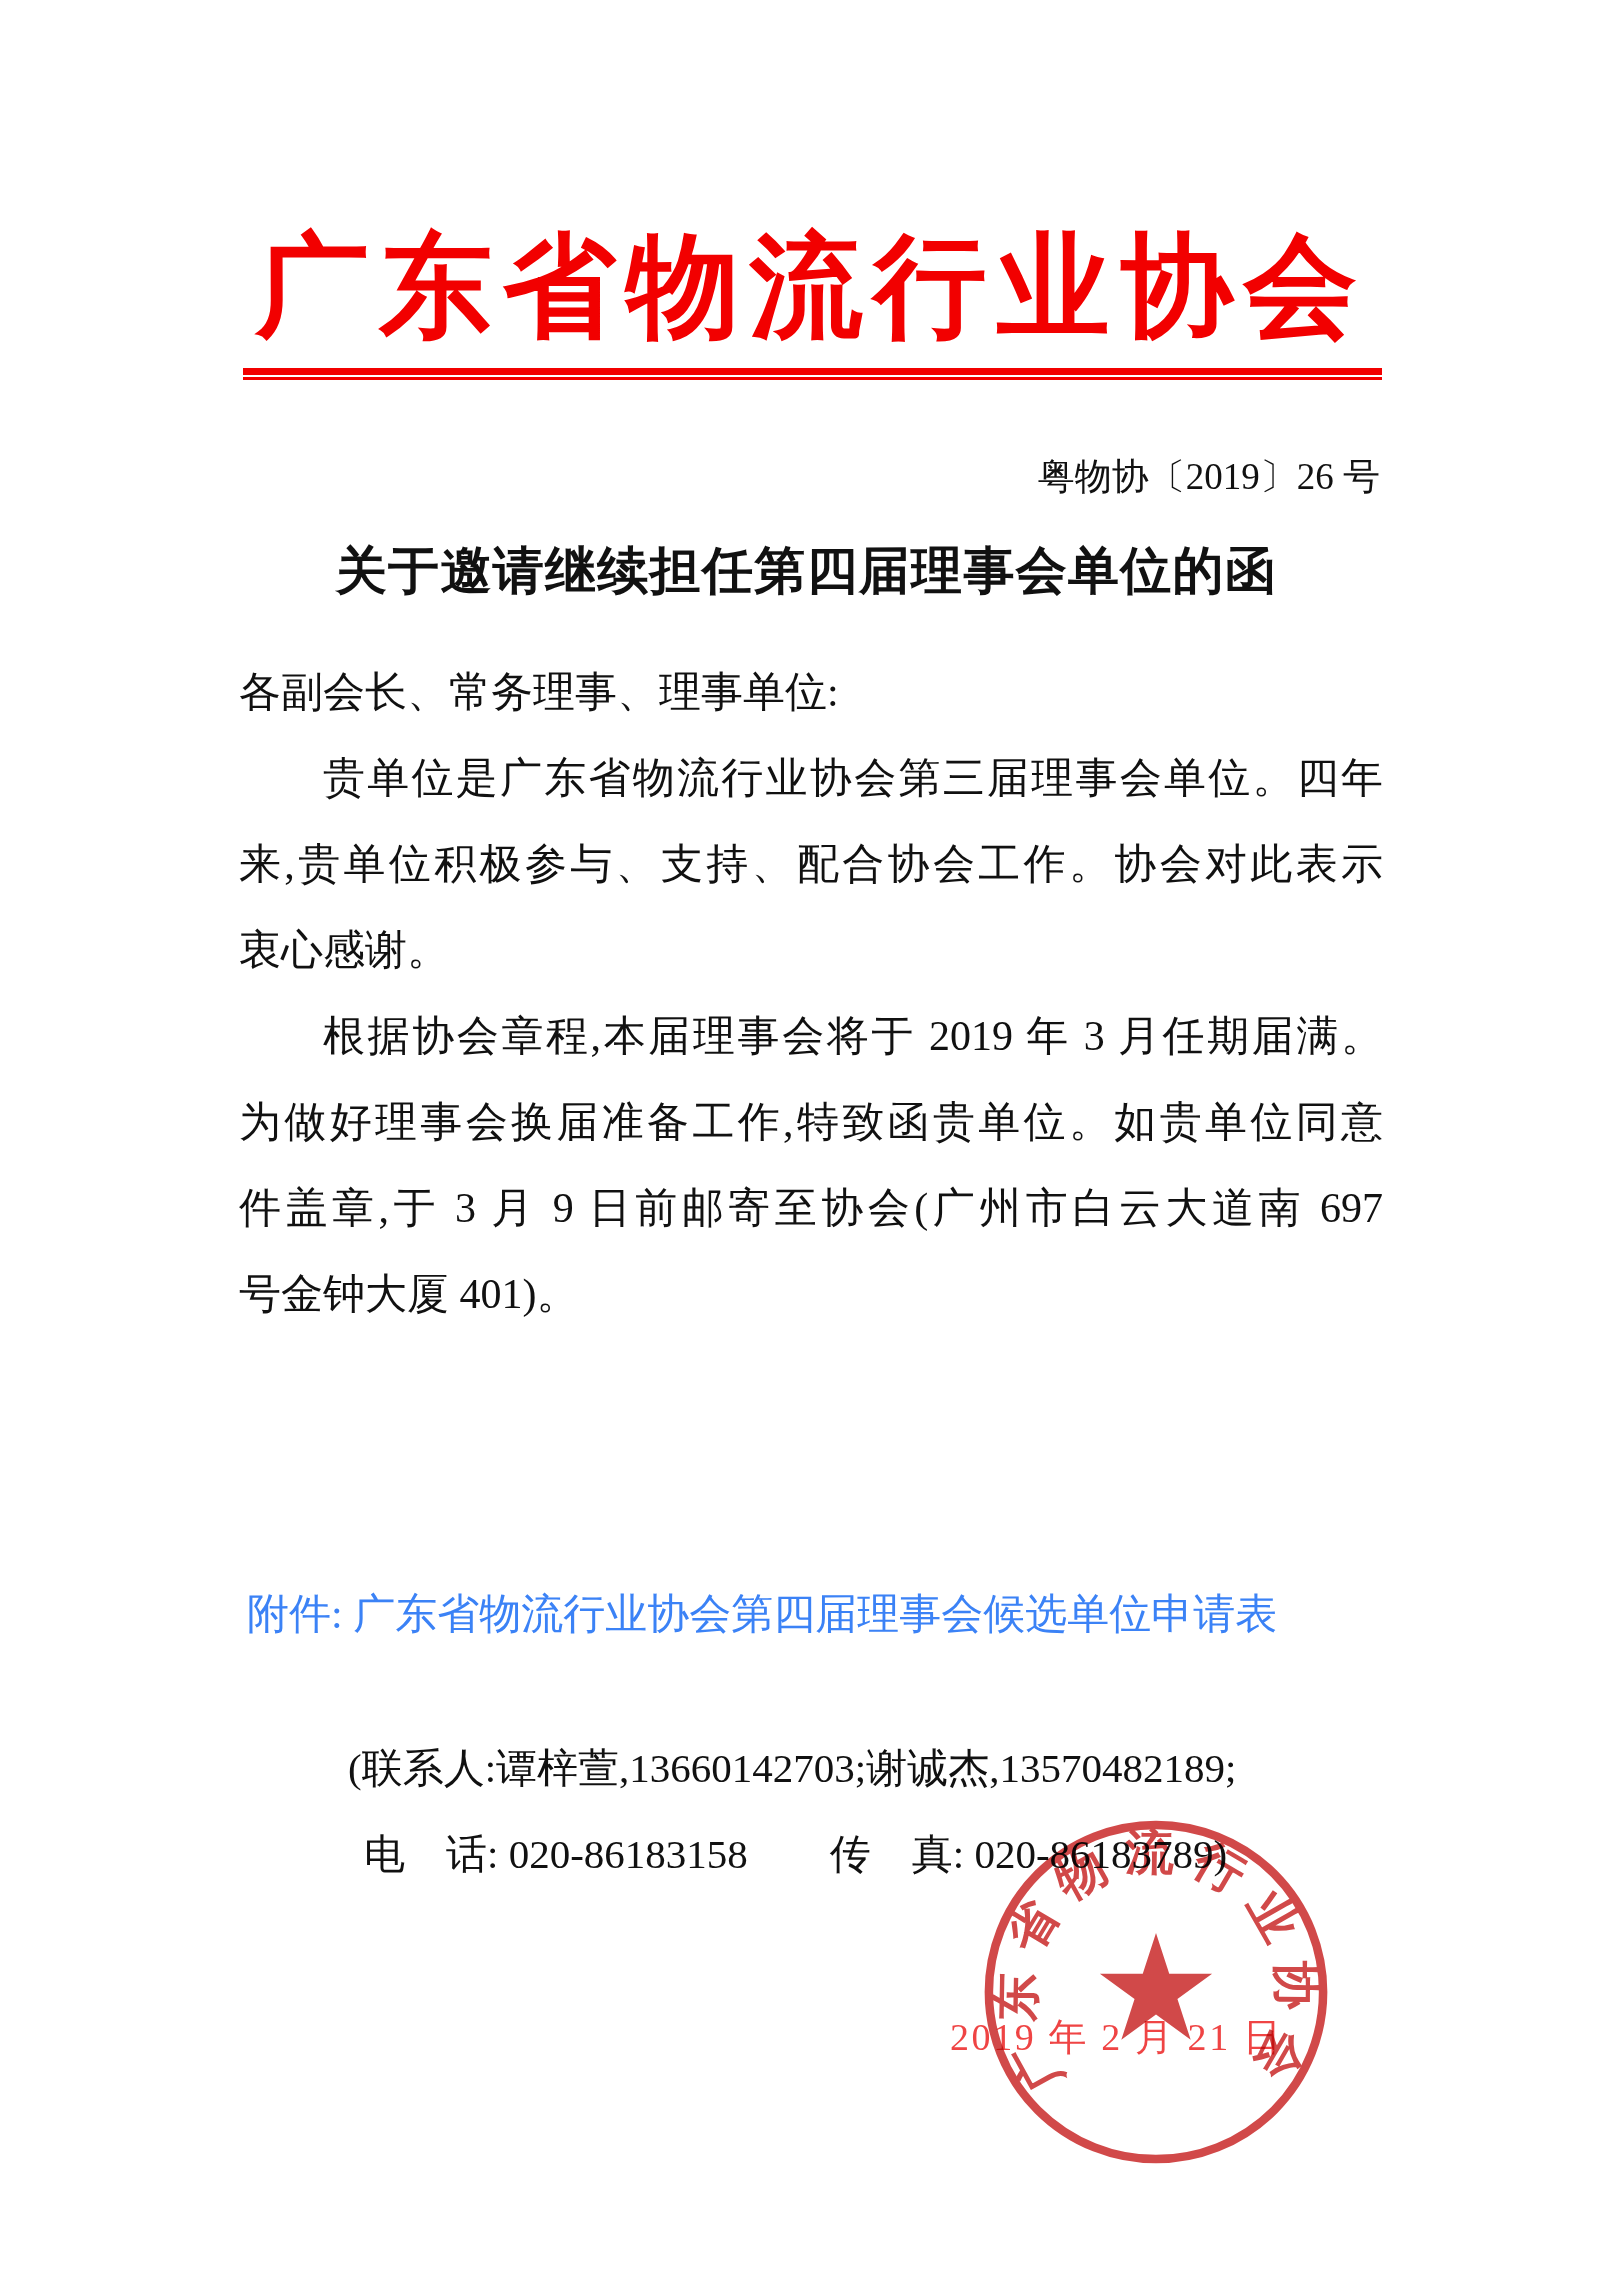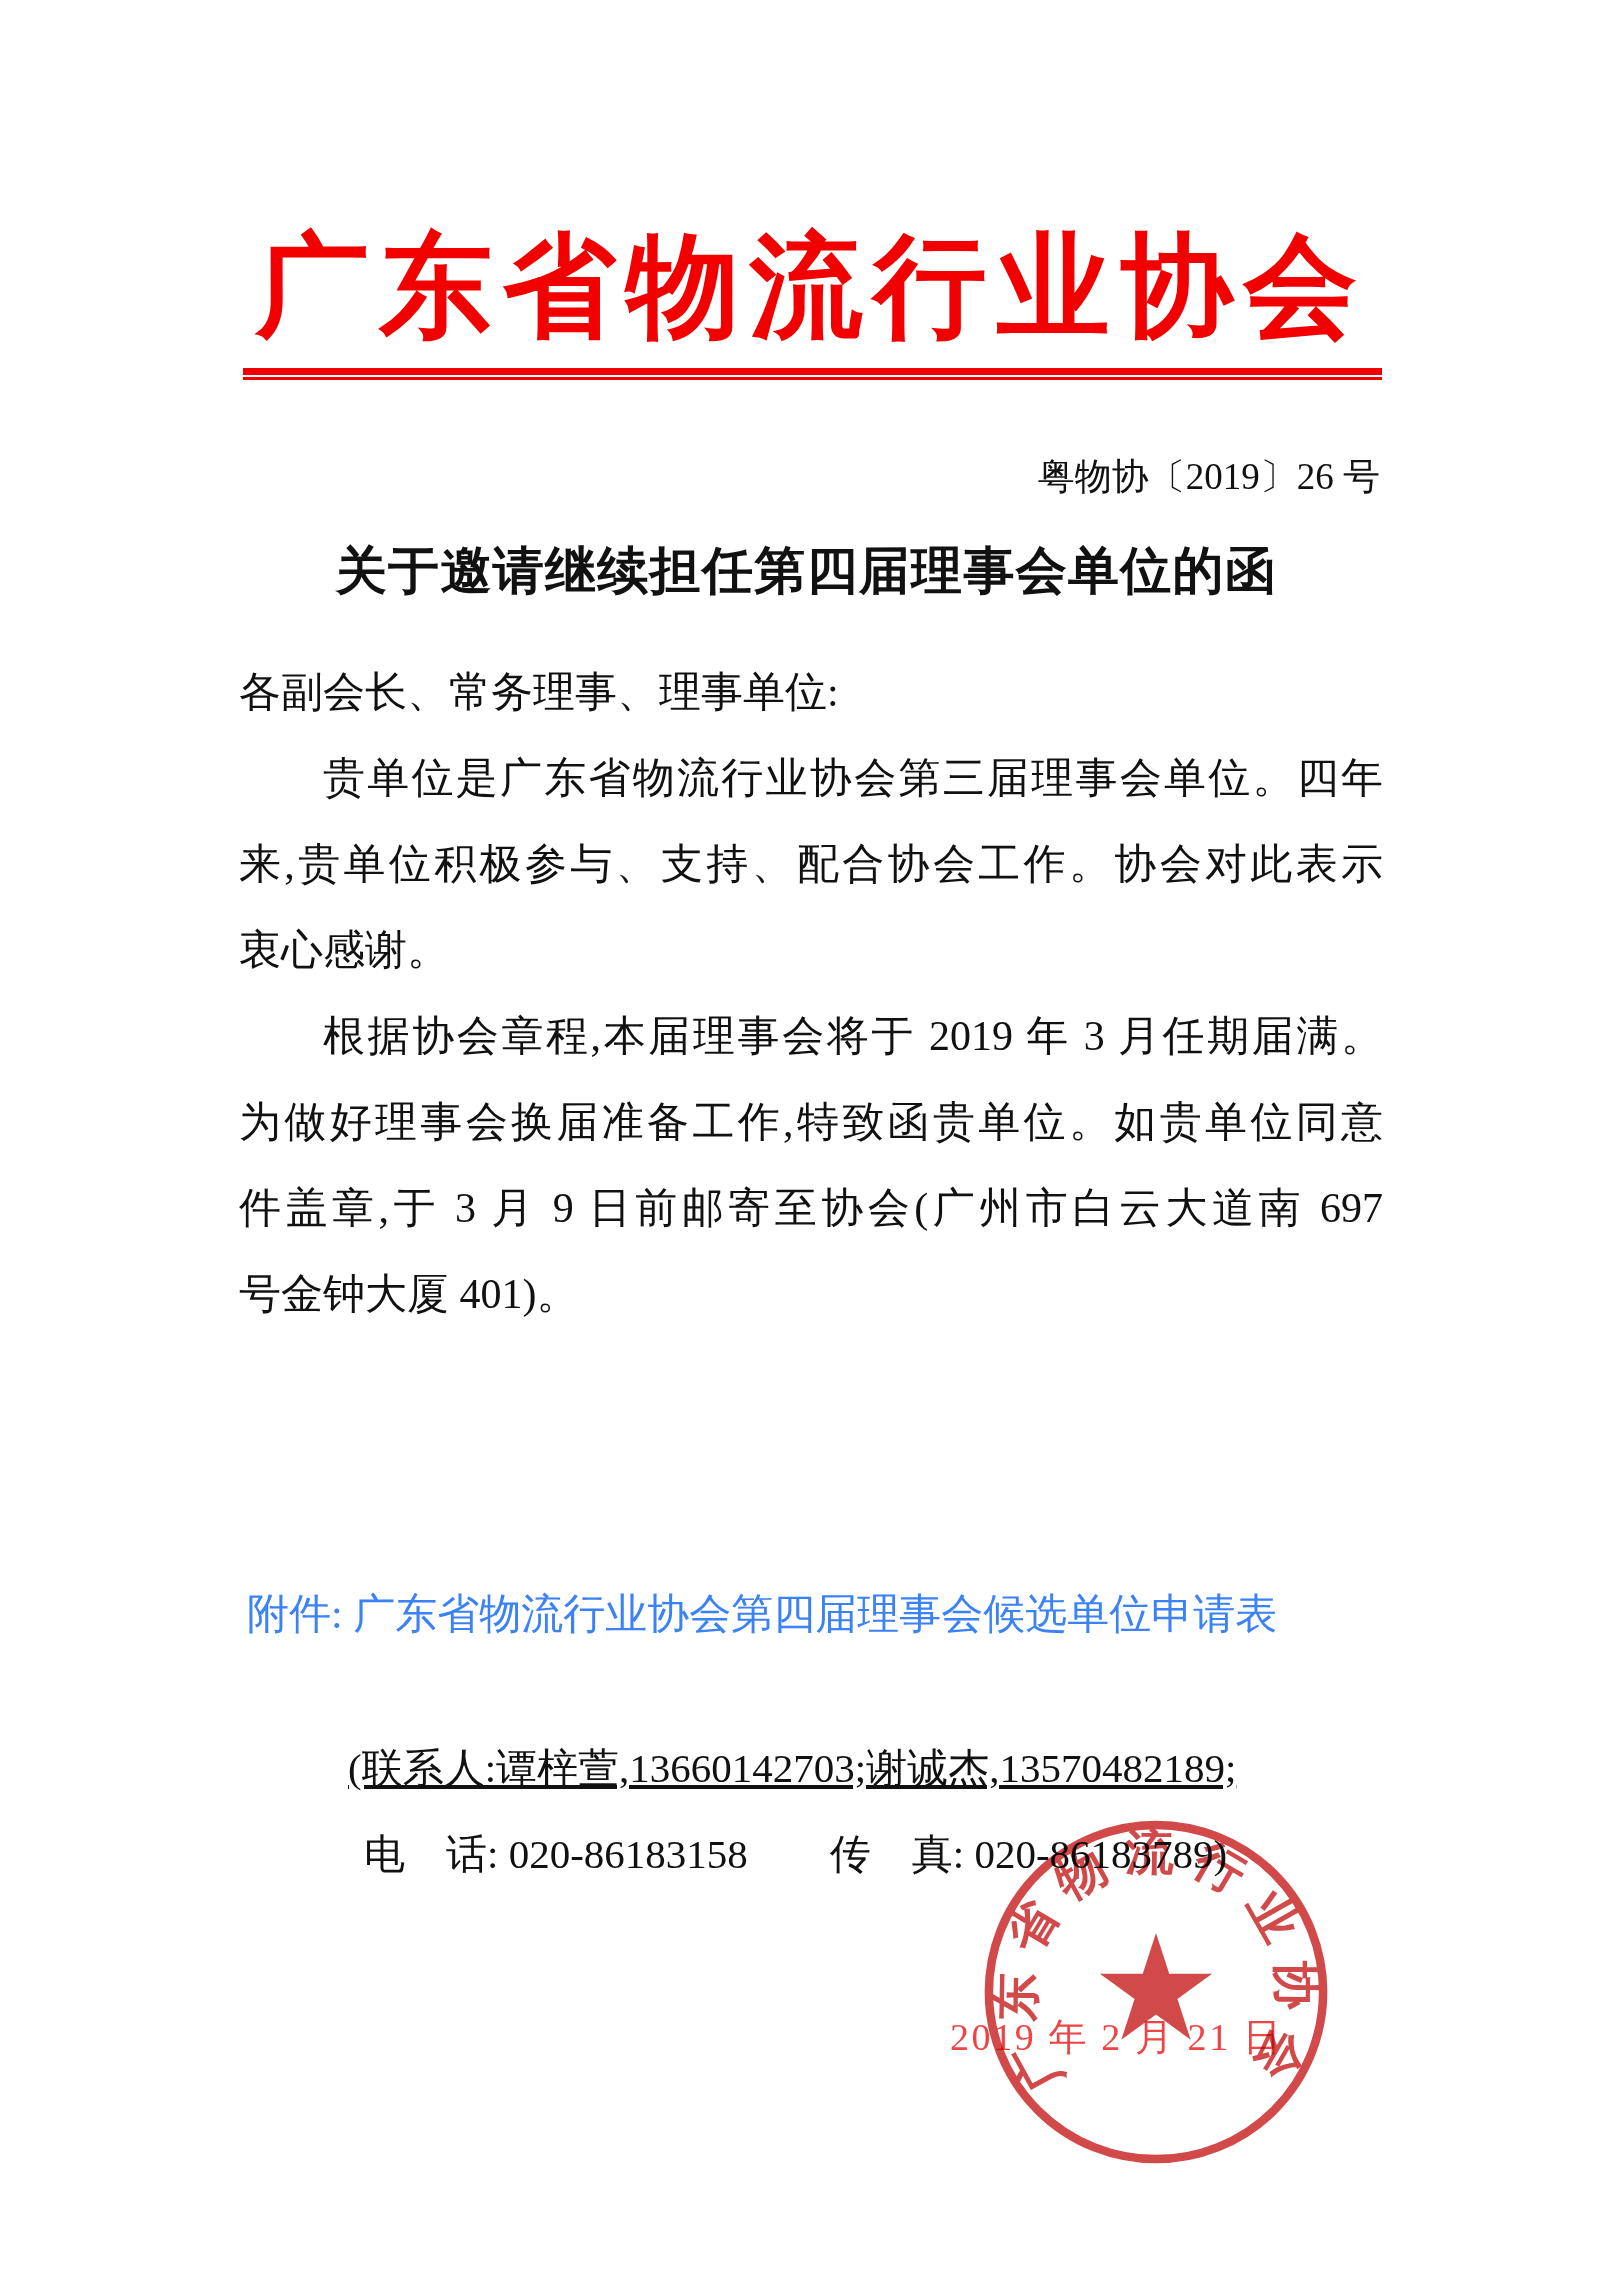--- a/index.html
+++ b/index.html
@@ -47,21 +47,21 @@
     text-align-last:justify;
     text-justify:inter-character;
   }
   .bline.ind{text-indent:84px;}
   .attachment{
     position:absolute;top:1586px;left:247px;
     font-size:42px;color:#3b82f6;white-space:nowrap;
   }
   .contact-1{
     position:absolute;top:1741px;left:348px;
-    font-size:41px;color:#111;white-space:nowrap;text-decoration:underline;
+    font-size:41px;color:#111;white-space:nowrap;
   }
   .contact-2{
     position:absolute;top:1827px;left:364px;
     font-size:41px;color:#111;white-space:nowrap;
   }
   .issue-date{
     position:absolute;top:2012px;left:950px;
     font-size:38px;color:#ef4444;white-space:nowrap;
     letter-spacing:2.6px;
   }

